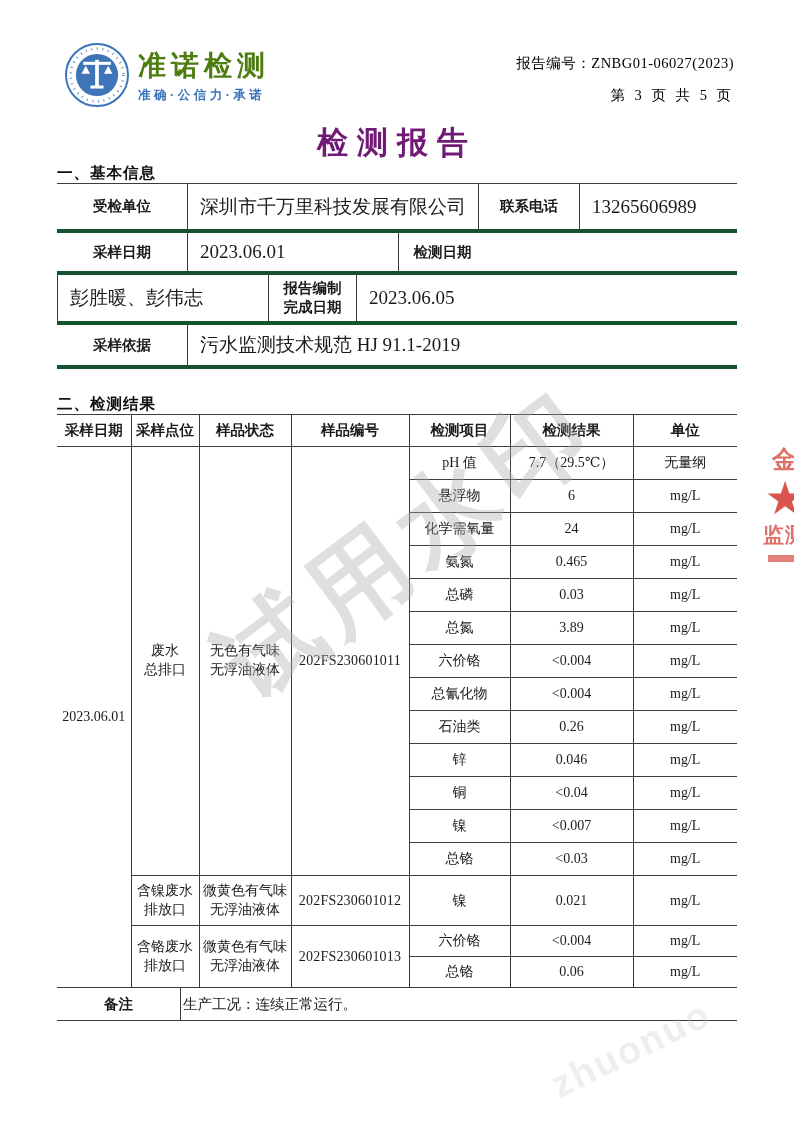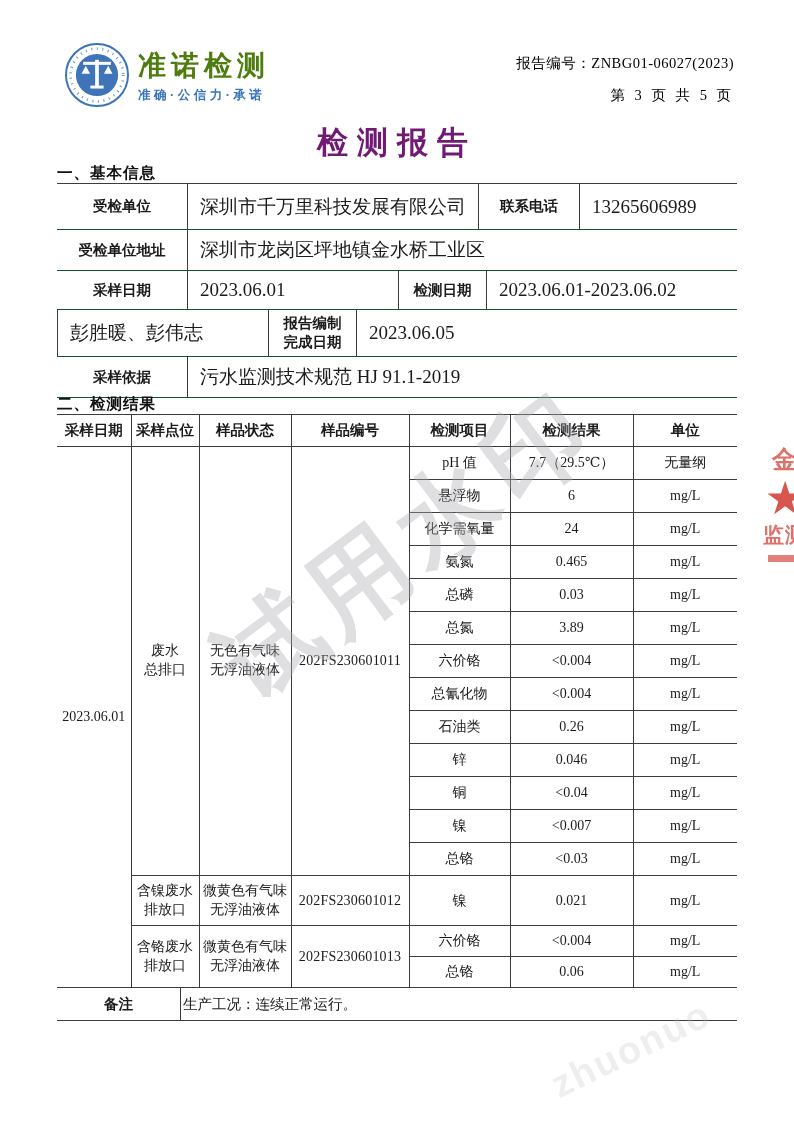--- a/index.html
+++ b/index.html
@@ -17,21 +17,21 @@
 
   
   .title{position:absolute;left:0;top:122px;width:100%;text-align:center;
          font-size:31px;font-weight:bold;letter-spacing:9px;color:#701a75;}
   .sec-h{position:absolute;left:57px;font-size:15.5px;font-weight:bold;letter-spacing:1px;color:#111;}
   .sec1-h{top:163px;}
   .sec2-h{top:394px;}
 
   
   .t1{position:absolute;left:57px;top:183px;width:680px;border-top:1.5px solid #3c3c3c;}
-  .t1 .row{display:flex;border-bottom:1px solid #14532d;align-items:stretch;}
+  .t1 .row{display:flex;border-bottom:4px solid #14532d;align-items:stretch;}
   .t1 .lab{font-weight:bold;font-size:14.5px;display:flex;align-items:center;justify-content:center;
            text-align:center;white-space:pre-line;line-height:1.3;}
   .t1 .val{display:flex;align-items:center;padding-left:12px;font-size:19px;}
   .bl{border-left:1px solid #3c3c3c;}
   .h45{height:45px;}.h40{height:40px;}.h38{height:38px;}.h46{height:46px;}
   .w130{width:130px;flex:0 0 130px;}.w278{width:278px;flex:0 0 278px;}
   .w100{width:100px;flex:0 0 100px;}.w198{width:198px;flex:0 0 198px;}
   .w87{width:87px;flex:0 0 87px;}.wfill{flex:1 1 auto;}
 
   
@@ -100,29 +100,24 @@
   <div class="title">检测报告</div>
 
   <div class="sec-h sec1-h">一、基本信息</div>
   <div class="t1">
     <div class="row h45">
       <div class="lab w130">受检单位</div>
       <div class="val w278 bl">深圳市千万里科技发展有限公司</div>
       <div class="lab w100 bl">联系电话</div>
       <div class="val wfill bl">13265606989</div>
     </div>
-    <div class="row h40">
-      <div class="lab w130">受检单位地址</div>
-      <div class="val wfill bl">深圳市龙岗区坪地镇金水桥工业区</div>
-    </div>
     <div class="row h38">
       <div class="lab w130">采样日期</div>
       <div class="val w198 bl">2023.06.01</div>
       <div class="lab w87 bl">检测日期</div>
-      <div class="val wfill bl">2023.06.01-2023.06.02</div>
     </div>
     <div class="row h46">
       <div class="val w198 bl">彭胜暖、彭伟志</div>
       <div class="lab w87 bl">报告编制
 完成日期</div>
       <div class="val wfill bl">2023.06.05</div>
     </div>
     <div class="row h40">
       <div class="lab w130">采样依据</div>
       <div class="val wfill bl">污水监测技术规范 HJ 91.1-2019</div>

